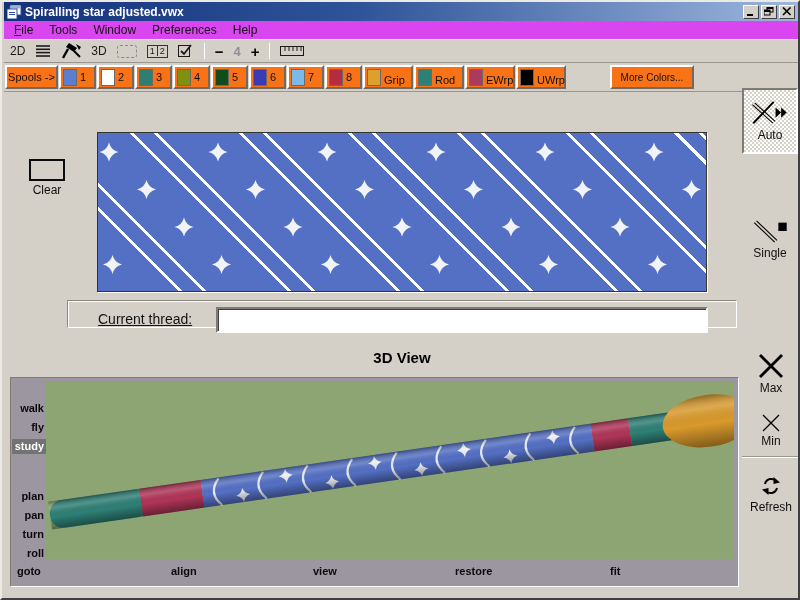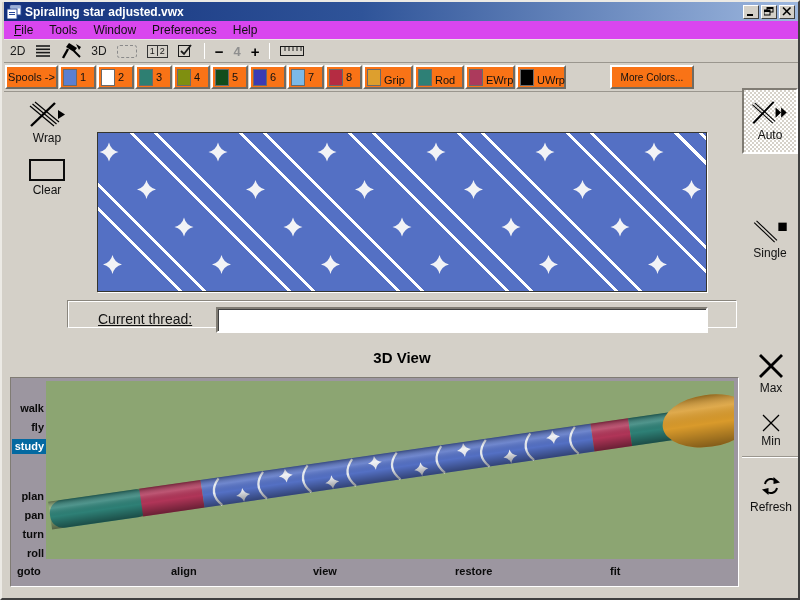--- a/index.html
+++ b/index.html
@@ -69,21 +69,21 @@
   .thread-label{position:absolute;left:30px;top:10px;font-size:14px;color:#111;text-decoration:underline;}
   .thread-input{position:absolute;left:148px;top:6px;width:492px;height:26px;background:#fff;
     border:2px solid;border-color:#807c74 #fff #fff #807c74;box-shadow:inset 1px 1px 0 #404040;
     font-size:13px;padding:0 4px;}
 
   
   .panel3d{position:absolute;left:8px;top:375px;width:729px;height:210px;
     border:1px solid;border-color:#807c74 #fff #fff #807c74;}
   .viewport{position:absolute;left:35px;top:3px;width:688px;height:178px;overflow:hidden;}
   .mode-lbl{position:absolute;left:0;width:33px;text-align:right;font-size:11px;font-weight:bold;color:#0a0a0a;line-height:13px;}
-  .mode-lbl.selected{color:#fff;background:#0369a1;padding:1px 2px;left:1px;width:34px;}
+  .mode-lbl.selected{color:#fff;background:#737373;padding:1px 2px;left:1px;width:34px;}
   .cmd-lbl{position:absolute;top:187px;font-size:11px;font-weight:bold;color:#0a0a0a;}
 </style>
 </head>
 <body>
 
 <div class="win">
 
   <div class="titlebar">
     <span class="app-icon">
       <svg viewBox="0 0 15 14" width="15" height="14">
@@ -225,32 +225,20 @@
         <span class="swatch" style="background: rgb(172, 58, 92);"></span>
         <span>EWrp</span>
       </button>
     <button class="spool spool-named bevel" style="left:512px">
         <span class="swatch" style="background: rgb(0, 0, 0);"></span>
         <span>UWrp</span>
       </button>
     <button class="more-colors bevel">More Colors...</button>
   </div>
 
-  <button class="vtool" style="left:12px;top:96px;width:66px;height:50px;">
-    <svg viewBox="0 0 38 28" width="38" height="28">
-      <g stroke="#000" stroke-width="1.2" fill="none">
-        <line x1="2" y1="5" x2="26" y2="25"></line>
-          <line x1="4.5" y1="3" x2="28.5" y2="23"></line>
-          <line x1="7" y1="1" x2="31" y2="21"></line>
-      </g>
-      <line x1="3" y1="25" x2="27" y2="2" stroke="#000" stroke-width="2.4"></line>
-      <polygon points="30,9 37,13.5 30,18" fill="#000"></polygon>
-    </svg>
-    <span class="lbl">Wrap</span>
-  </button>
 
   <button class="vtool" style="left:12px;top:152px;width:66px;height:48px;">
     <span style="width:36px;height:22px;border:2px solid #0c0c0c;display:block;"></span>
     <span class="lbl">Clear</span>
   </button>
 
 
   <button class="vtool auto-pressed" style="left:740px;top:86px;width:56px;height:66px;">
     <svg viewBox="0 0 40 28" width="38" height="26">
       <g stroke="#000" stroke-width="1.1" fill="none">

